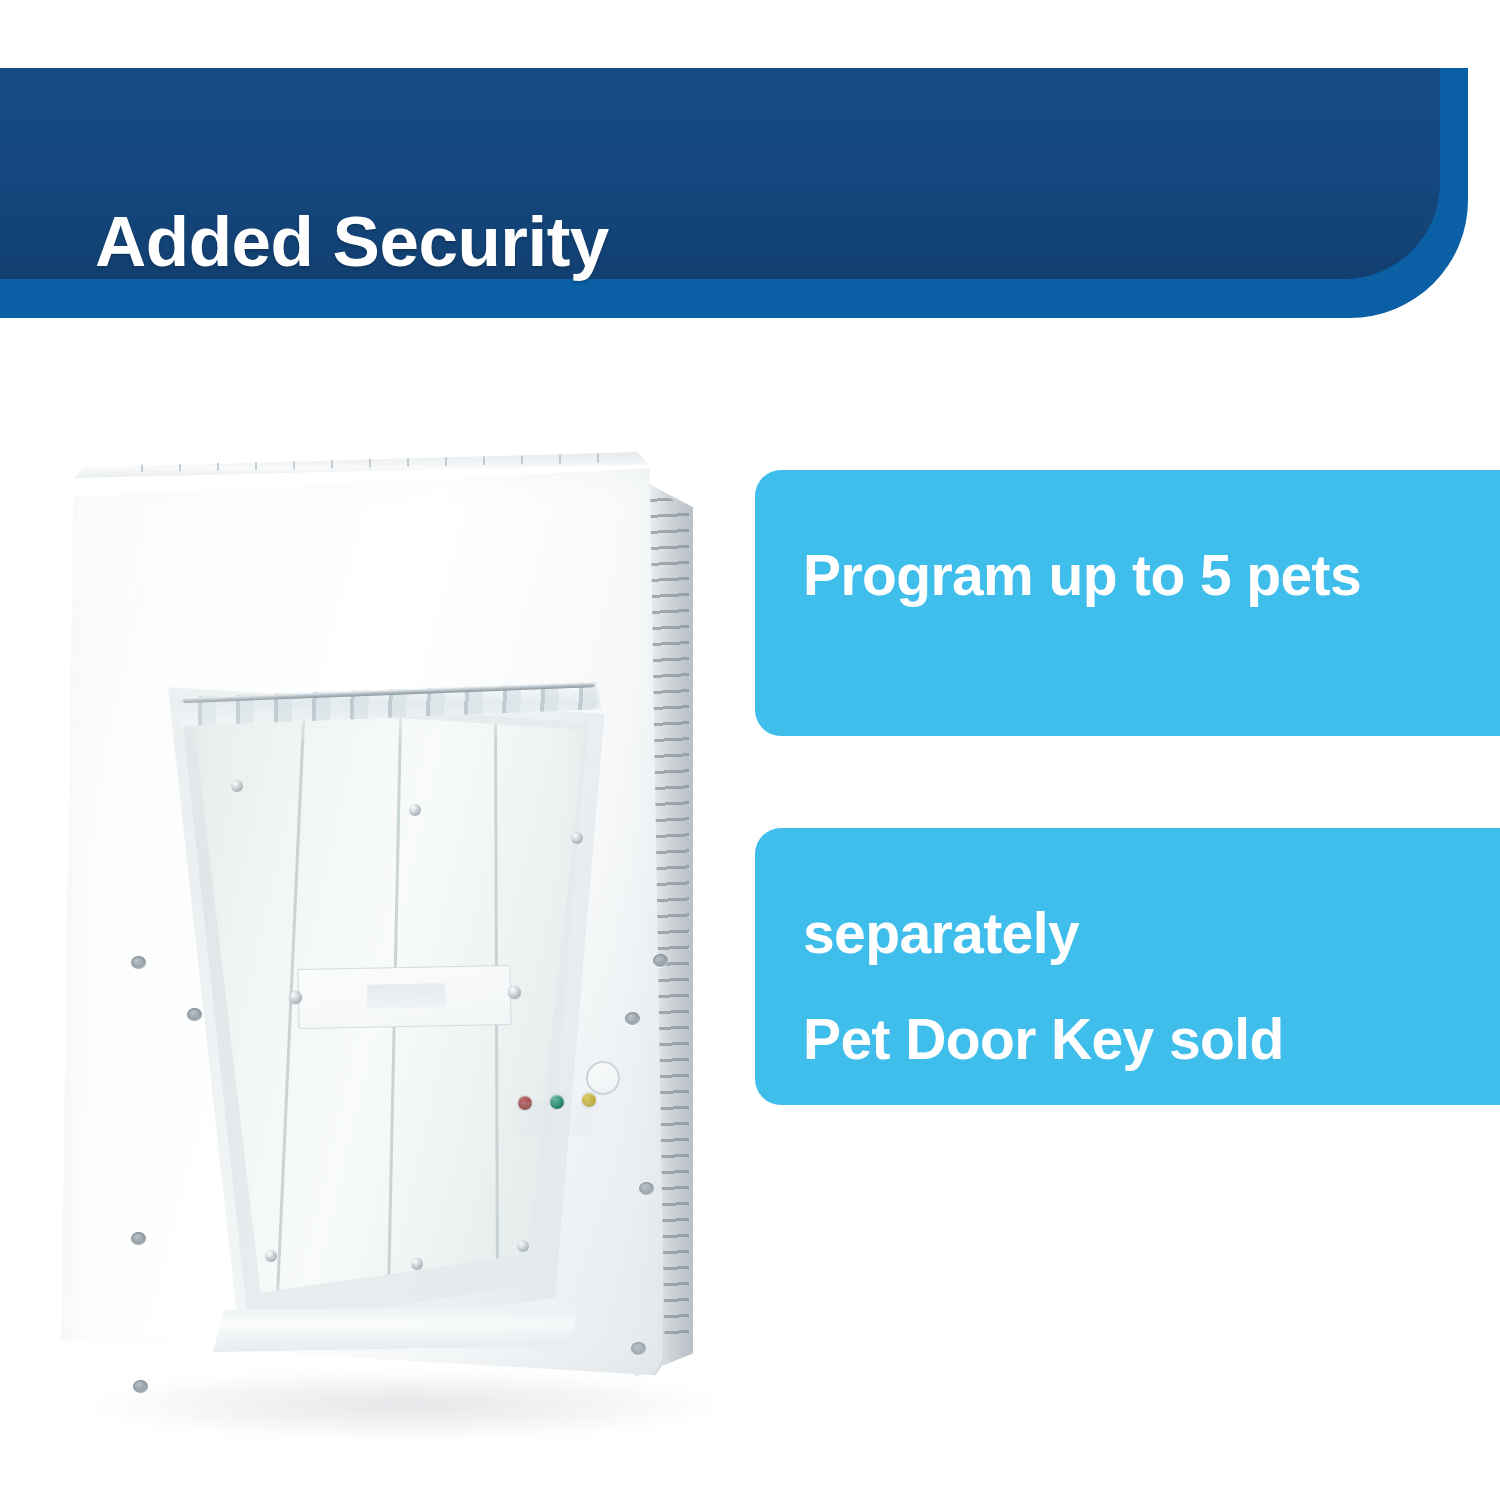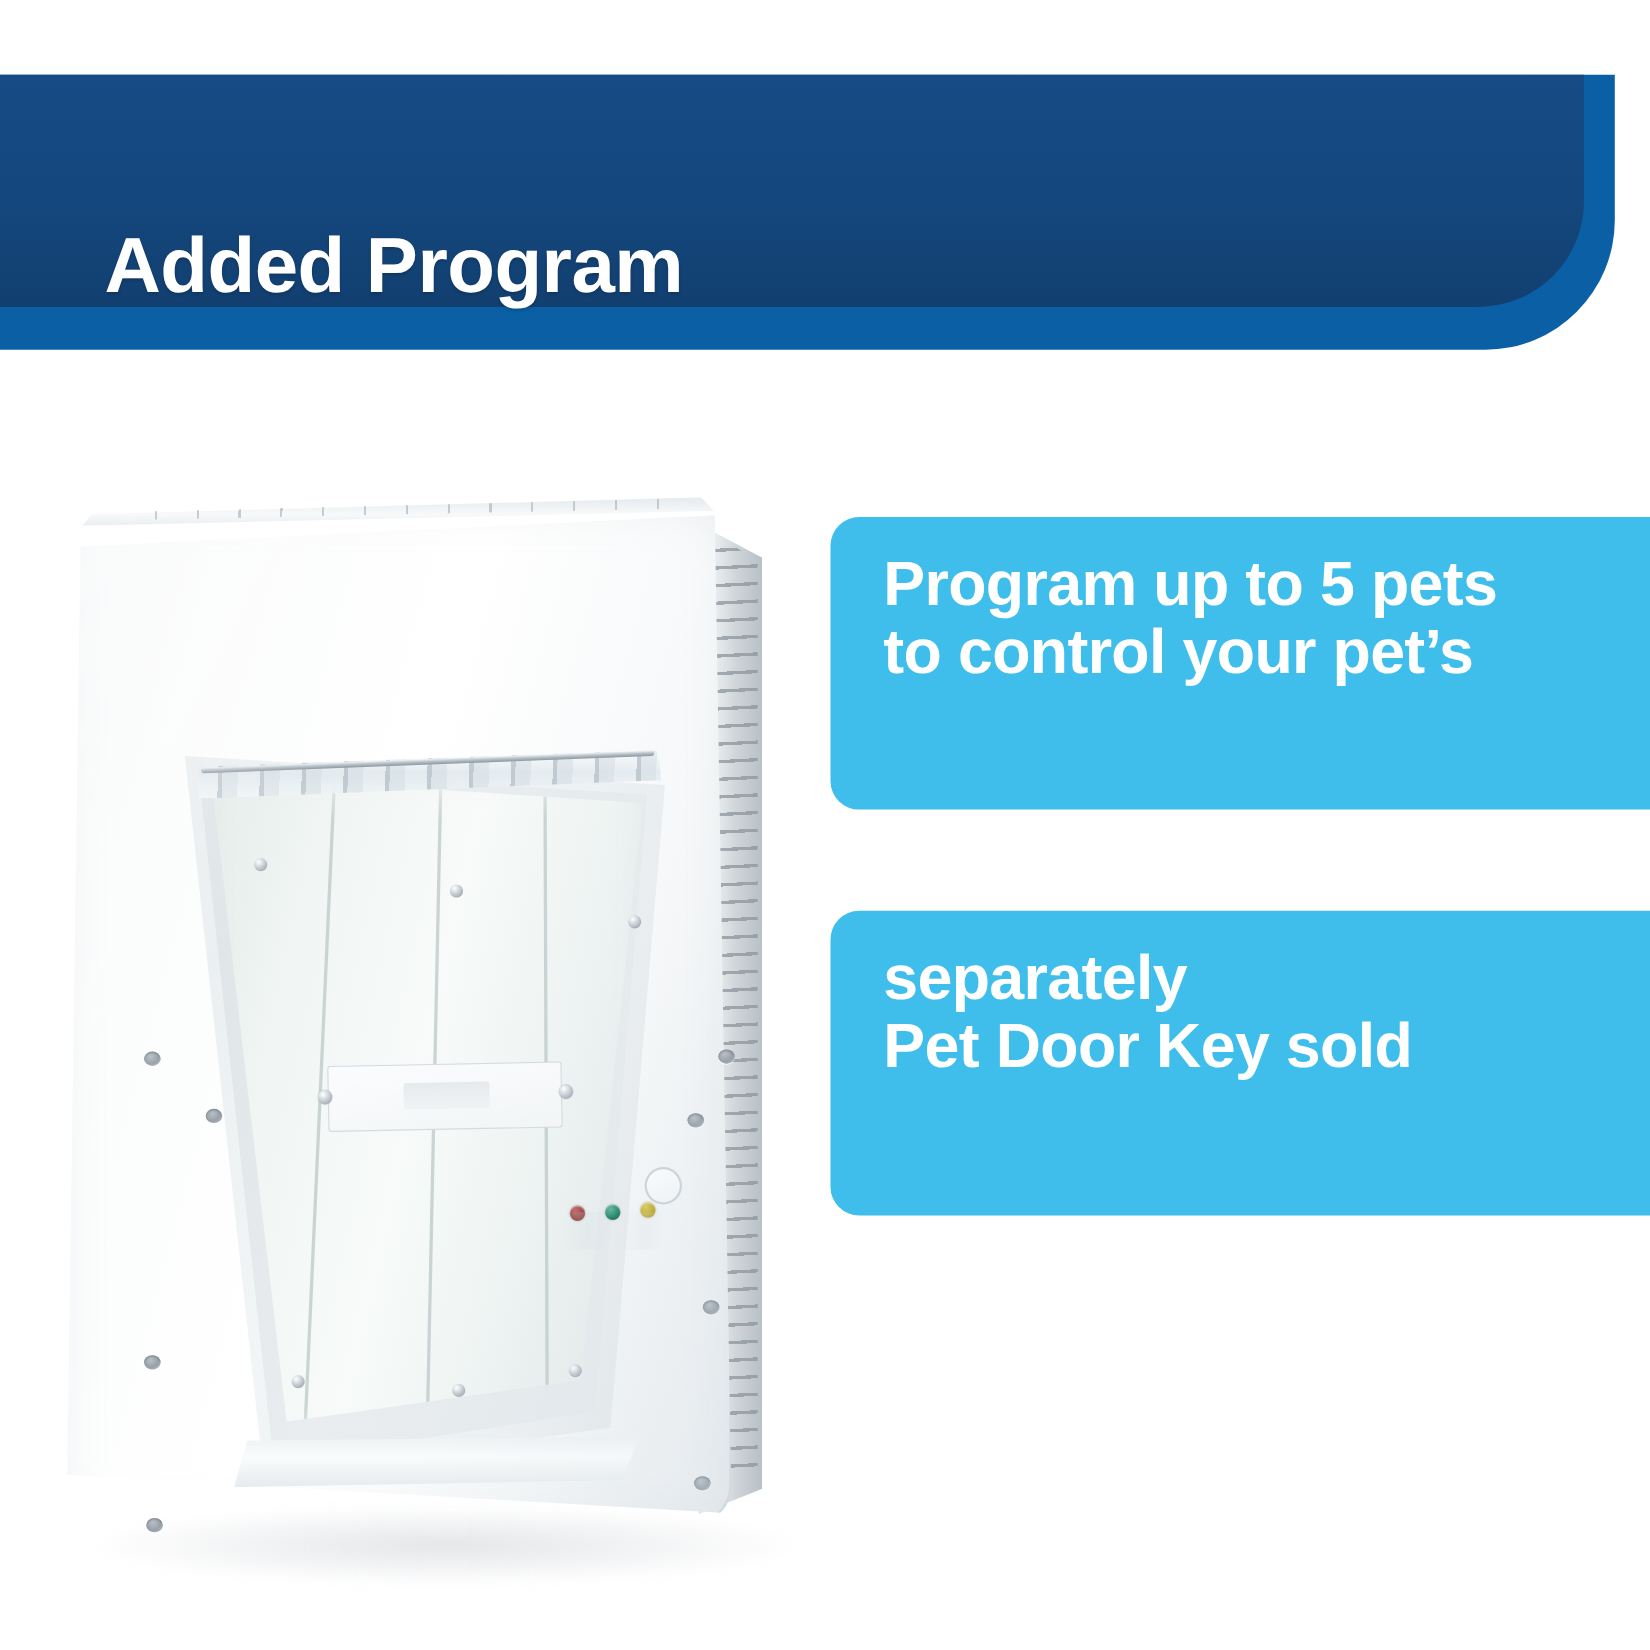--- a/index.html
+++ b/index.html
@@ -73,21 +73,21 @@
     top: 470px;
     width: 760px;
     height: 266px;
   }
   #callout-2 {
     left: 755px;
     top: 828px;
     width: 760px;
     height: 277px;
   }
-  .callout-line { display: block; white-space: nowrap; }
+  .callout-line { display: block; white-space: nowrap; margin-top: 44px; }
 
   
   #product-wrap {
     position: absolute;
     left: 55px;
     top: 440px;
     width: 700px;
     height: 1000px;
   }
   #product-shadow {
@@ -394,21 +394,21 @@
     pointer-events: none;
     border-radius: 34px;
   }
 </style>
 </head>
 <body>
 
 <div id="header-banner">
   <div class="banner-layer" id="banner-light"></div>
   <div class="banner-layer" id="banner-dark">
-    <div id="banner-title">Added Program</div>
+    <div id="banner-title">Added Security</div>
   </div>
 </div>
 
 <div id="product-wrap">
 
   <div id="product-shadow"></div>
 
   <div id="door-side"></div>
   <div id="door-side-inner"></div>
   <div id="door-side-ribs"></div>
@@ -459,19 +459,18 @@
   <div class="screw-hole" style="left:584px; top:742px;"></div>
   <div class="screw-hole" style="left:570px; top:572px;"></div>
   <div class="screw-hole" style="left:598px; top:514px;"></div>
 
   <div id="face-sheen"></div>
   <div id="door-face-outline"></div>
 </div>
 
 <div class="callout" id="callout-1">
   <span class="callout-line">Program up to 5 pets</span>
-  <span class="callout-line">to control your pet’s</span>
 </div>
 
 <div class="callout" id="callout-2">
   <span class="callout-line">separately</span>
   <span class="callout-line">Pet Door Key sold</span>
 </div>
 
 </body></html>

